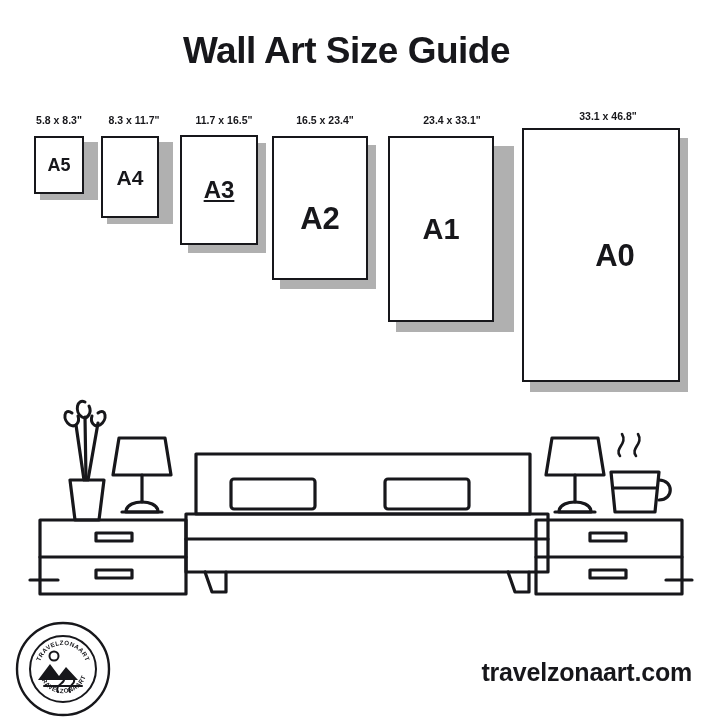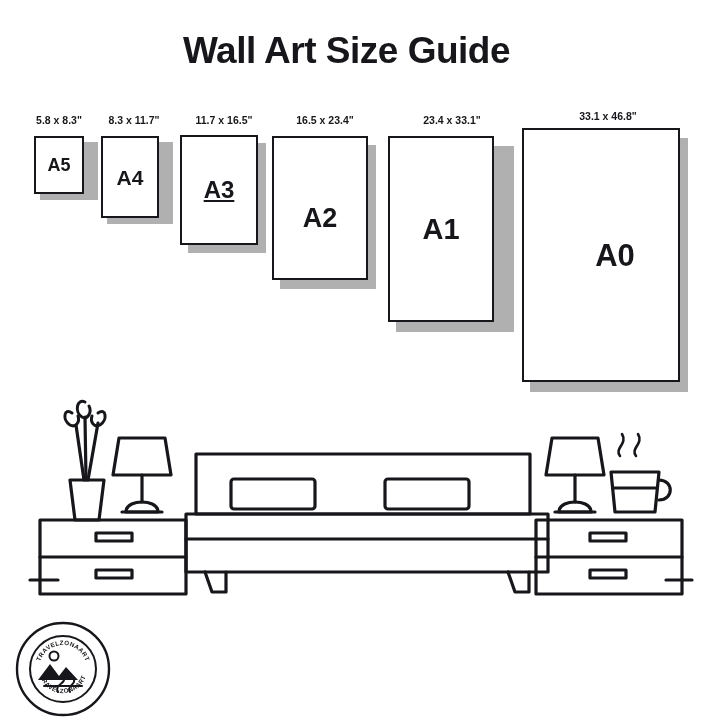--- a/index.html
+++ b/index.html
@@ -140,21 +140,21 @@
     <div class="frame-shadow" style="left:18px; top:29px; width:78px; height:110px;"></div>
     <div class="frame-box" style="left:10px; top:21px; width:78px; height:110px;">
       <span class="frame-label" style="font-size:24px;text-decoration:underline;">A3</span>
     </div>
   </div>
 
   <div class="frame-wrap" style="left:264px; top:4px; width:122px;">
     <div class="frame-dim">16.5 x 23.4"</div>
     <div class="frame-shadow" style="left:16px; top:31px; width:96px; height:144px;"></div>
     <div class="frame-box" style="left:8px; top:22px; width:96px; height:144px;">
-      <span class="frame-label" style="font-size:27px;margin-top:20px;">A2</span>
+      <span class="frame-label" style="font-size:31px;margin-top:20px;">A2</span>
     </div>
   </div>
 
   <div class="frame-wrap" style="left:382px; top:4px; width:140px;">
     <div class="frame-dim">23.4 x 33.1"</div>
     <div class="frame-shadow" style="left:14px; top:32px; width:118px; height:186px;"></div>
     <div class="frame-box" style="left:6px; top:22px; width:106px; height:186px;">
       <span class="frame-label" style="font-size:29px;">A1</span>
     </div>
   </div>
@@ -260,13 +260,14 @@
       </defs>
       <text class="logo-text">
         <textPath href="#arcTop" startOffset="50%" text-anchor="middle">TRAVELZONAART</textPath>
       </text>
       <text class="logo-text">
         <textPath href="#arcBot" startOffset="50%" text-anchor="middle">TRAVELZONAART</textPath>
       </text>
     </svg>
   </div>
 
+  <div id="brand-url">travelzonaart.com</div>
 </div>
 
 </body></html>

